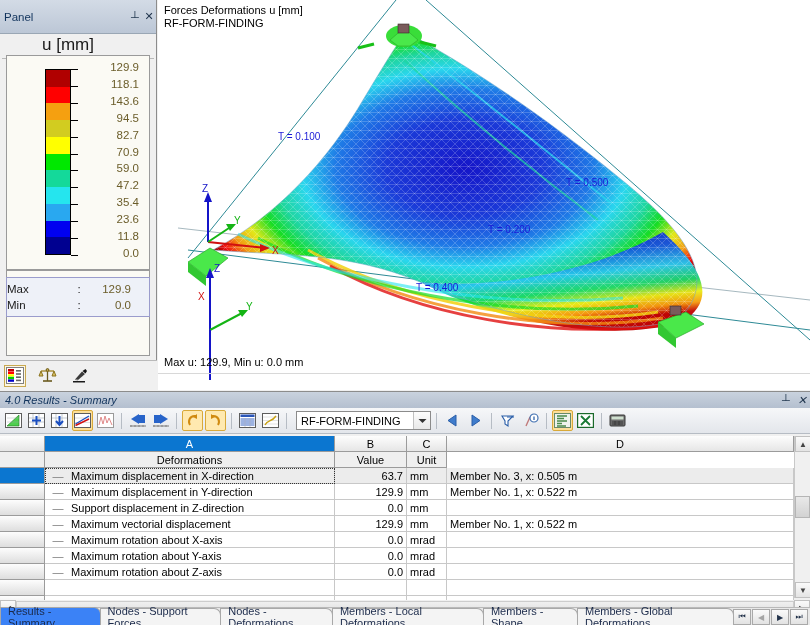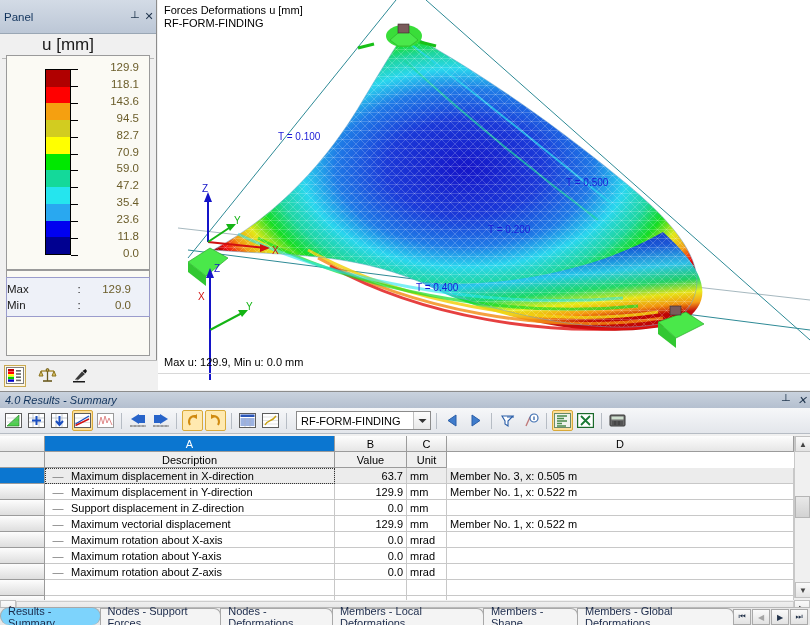--- a/index.html
+++ b/index.html
@@ -160,21 +160,21 @@
              display:flex; align-items:center; }
   #hthumb { flex:1; height:15px; background:linear-gradient(#efefef,#dcdcdc); border:1px solid #cccccc; }
 
   
   #tabs { position:absolute; left:0; bottom:0; width:810px; height:18px;
           background:#e8e8e8; border-top:1px solid #b9b9b9; display:flex; align-items:flex-end; }
   .tab { height:17px; padding:0 7px; font-size:11px; color:#1b2a4a;
          display:flex; align-items:center; background:#f4f4f4;
          border:1px solid #a8a8a8; border-bottom:none;
          border-radius:0 7px 0 0; margin-right:-1px; cursor:pointer; }
-  .tab.active { background:#7dd3fc; height:18px; font-weight:400;border-radius:9px; }
+  .tab.active { background:#3b82f6; height:18px; font-weight:400; }
   #tabnav { margin-left:auto; display:flex; align-items:center; padding-right:2px; gap:1px; }
   .navb { width:18px; height:16px; background:linear-gradient(#fafafa,#e2e2e2);
           border:1px solid #a9a9a9; display:flex; align-items:center; justify-content:center;
           font-size:8px; color:#22324a; cursor:pointer; }
   .navb.dis { color:#a5a5a5; }
 </style>
 </head>
 <body>
 
 <div id="app">
@@ -583,21 +583,21 @@
     <div id="grid">
       <div id="grid-head-letters" class="row">
           <div class="colhead w-rh"></div>
           <div class="colhead w-a sel">A</div>
           <div class="colhead w-b">B</div>
           <div class="colhead w-c">C</div>
           <div class="colhead w-d">D</div>
         </div>
       <div id="grid-head-labels" class="row">
           <div class="subhead w-rh"></div>
-          <div class="subhead w-a">Description</div>
+          <div class="subhead w-a">Deformations</div>
           <div class="subhead w-b">Value</div>
           <div class="subhead w-c">Unit</div>
         </div>
       <div id="grid-body">
           <div class="row">
             <div class="rowhead w-rh sel"></div>
             <div class="cell desc w-a alt focus">
               <span class="dash">—</span>
               <span>Maximum displacement in X-direction</span>
             </div>

